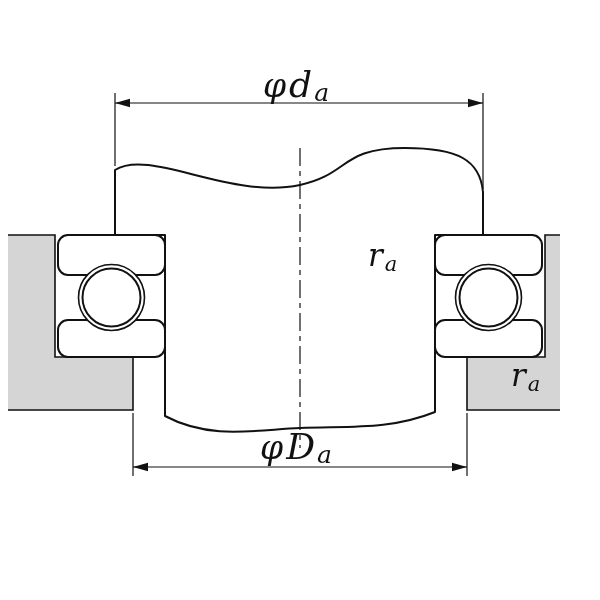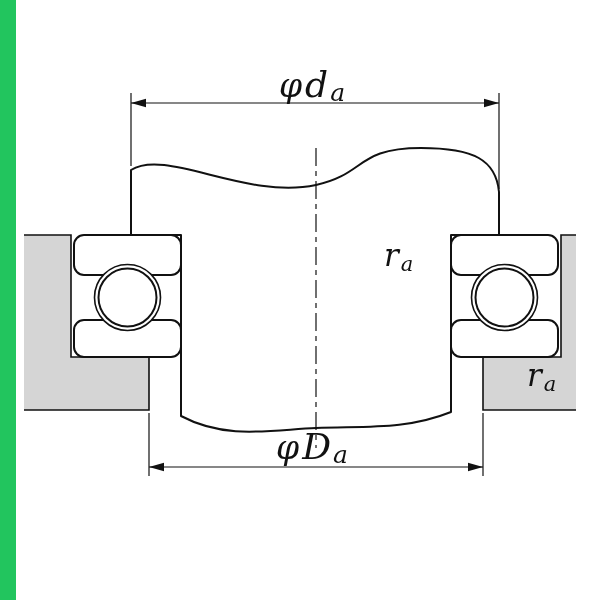--- a/index.html
+++ b/index.html
@@ -5,23 +5,22 @@
   html, body {
     margin: 0;
     padding: 0;
     background: #ffffff;
     font-family: "DejaVu Serif", serif;
   }
   .stage {
     position: relative;
     width: 560px;
     height: 600px;
-    background: #22c55e;
+    background: #a3a3a3;
     overflow: hidden;
-    padding-left: 16px;
   }
   svg text {
     font-family: "DejaVu Serif", serif;
     font-style: italic;
     fill: #111111;
   }
 </style>
 </head>
 <body>
 

